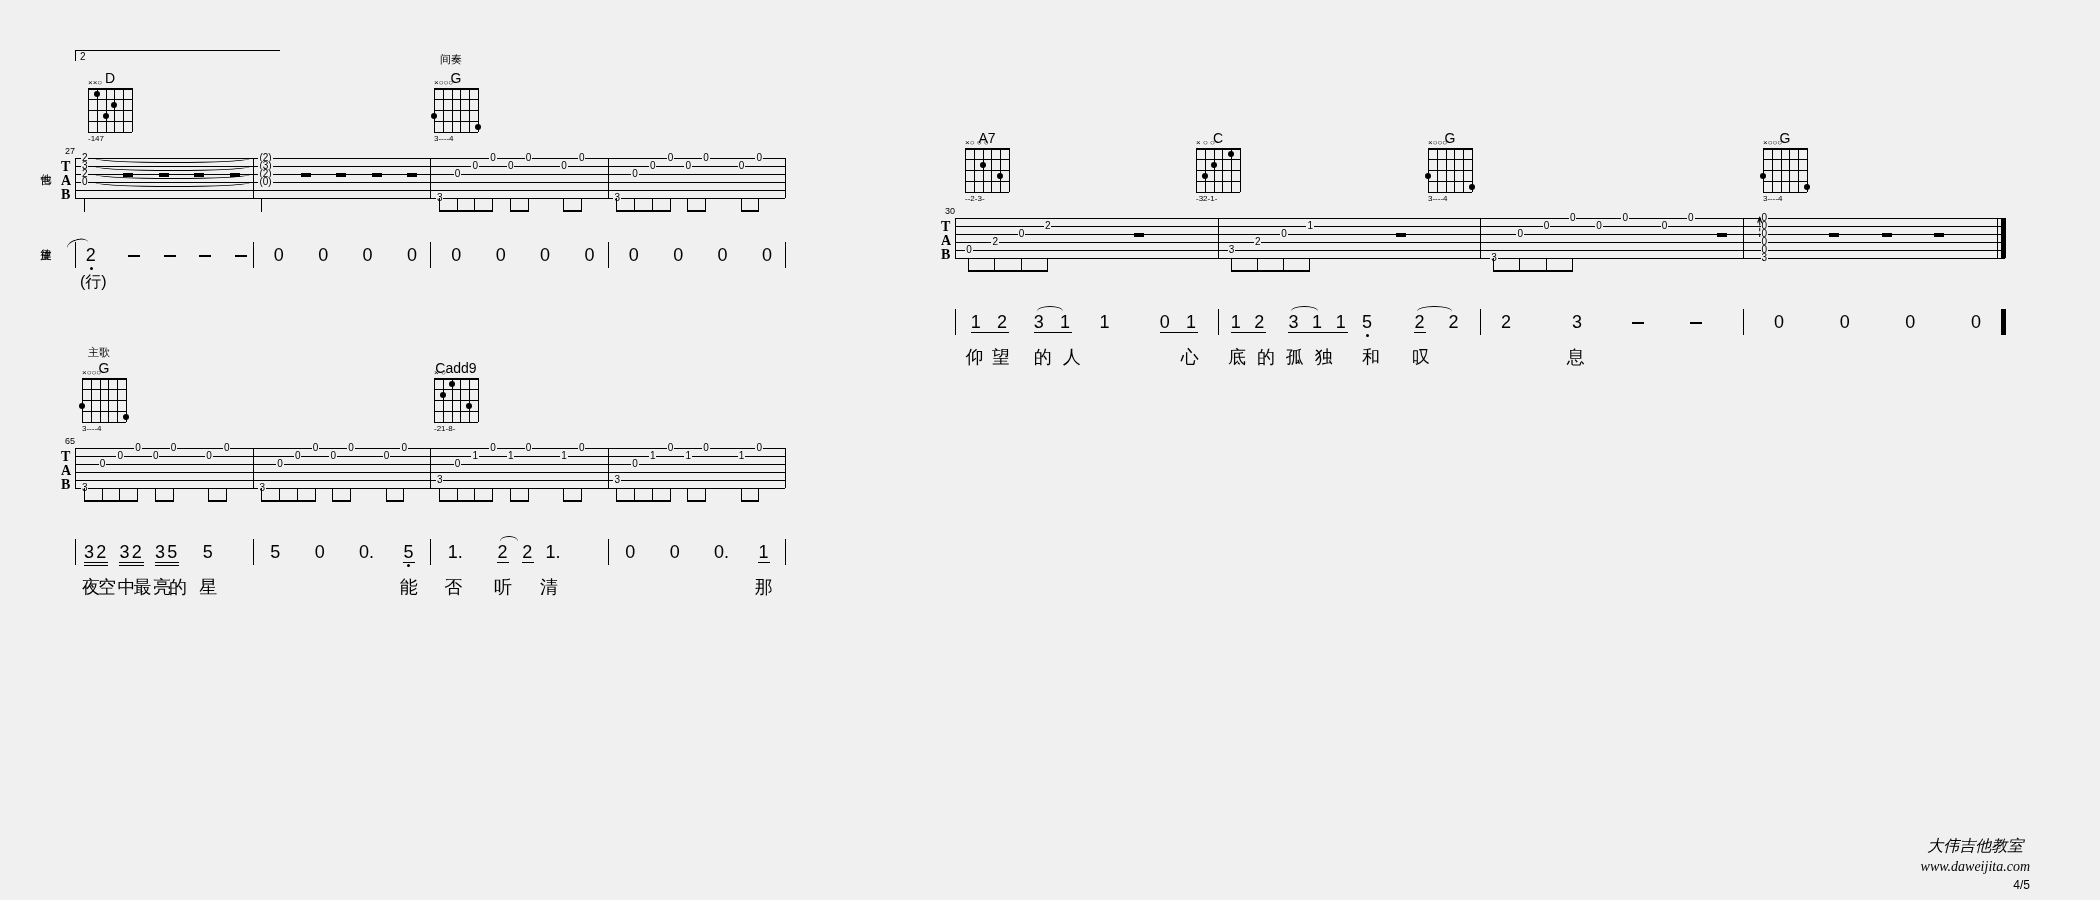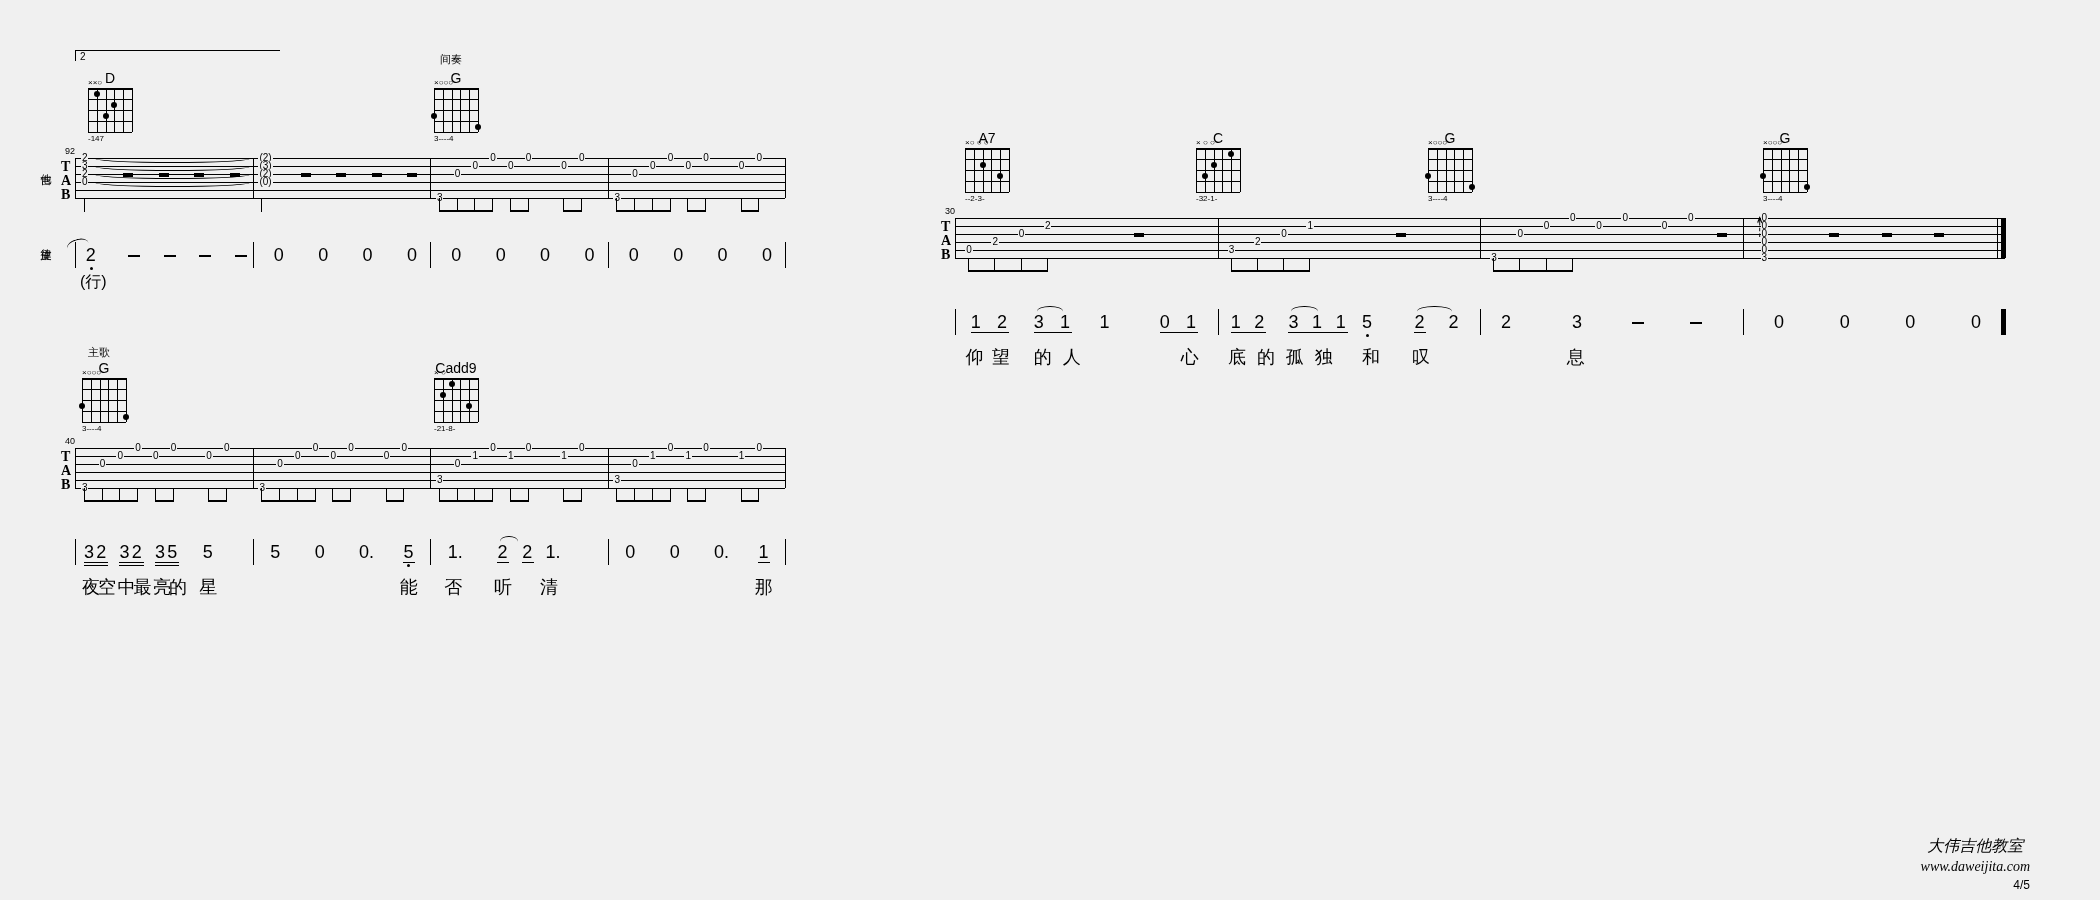--- a/index.html
+++ b/index.html
@@ -274,21 +274,21 @@
       <div class="string" style="left: 26.4px;"></div>
       <div class="string" style="left: 35.2px;"></div>
       <div class="string" style="left: 44px;"></div>
       <div class="chord-fingers">3----4</div>
       <div class="dot" style="left: 0px; top: 28px;"></div>
       <div class="dot" style="left: 44px; top: 39px;"></div>
     </div>
 </div>
 
 <div class="staff" id="staff1" style="left:75px; top:158px; width:710px;">
-  <span class="bar-num" style="left:-10px; top:-12px;">92</span>
+  <span class="bar-num" style="left:-10px; top:-12px;">27</span>
   <div class="tab-clef" style="top:2px;">T<br>A<br>B</div>
 <div class="tab-line" style="width: 710px;"></div>
     <div class="tab-line" style="width: 710px;"></div>
     <div class="tab-line" style="width: 710px;"></div>
     <div class="tab-line" style="width: 710px;"></div>
     <div class="tab-line" style="width: 710px;"></div>
     <div class="tab-line" style="width: 710px;"></div>
     <div class="barline" style="left: 0px; top: 0px; height: 40px;"></div>
     <div class="barline" style="left: 177.5px; top: 0px; height: 40px;"></div>
     <div class="barline" style="left: 355px; top: 0px; height: 40px;"></div>
@@ -429,21 +429,21 @@
       <div class="string" style="left: 35.2px;"></div>
       <div class="string" style="left: 44px;"></div>
       <div class="chord-fingers">-21-8-</div>
       <div class="dot" style="left: 8.8px; top: 17px;"></div>
       <div class="dot" style="left: 17.6px; top: 6px;"></div>
       <div class="dot" style="left: 35.2px; top: 28px;"></div>
     </div>
 </div>
 
 <div class="staff" id="staff2" style="left:75px; top:448px; width:710px;">
-  <span class="bar-num" style="left:-10px; top:-12px;">40</span>
+  <span class="bar-num" style="left:-10px; top:-12px;">65</span>
   <div class="tab-clef" style="top:2px;">T<br>A<br>B</div>
 <div class="tab-line" style="width: 710px;"></div>
     <div class="tab-line" style="width: 710px;"></div>
     <div class="tab-line" style="width: 710px;"></div>
     <div class="tab-line" style="width: 710px;"></div>
     <div class="tab-line" style="width: 710px;"></div>
     <div class="tab-line" style="width: 710px;"></div>
     <div class="barline" style="left: 0px; top: 0px; height: 40px;"></div>
     <div class="barline" style="left: 177.5px; top: 0px; height: 40px;"></div>
     <div class="barline" style="left: 355px; top: 0px; height: 40px;"></div>

